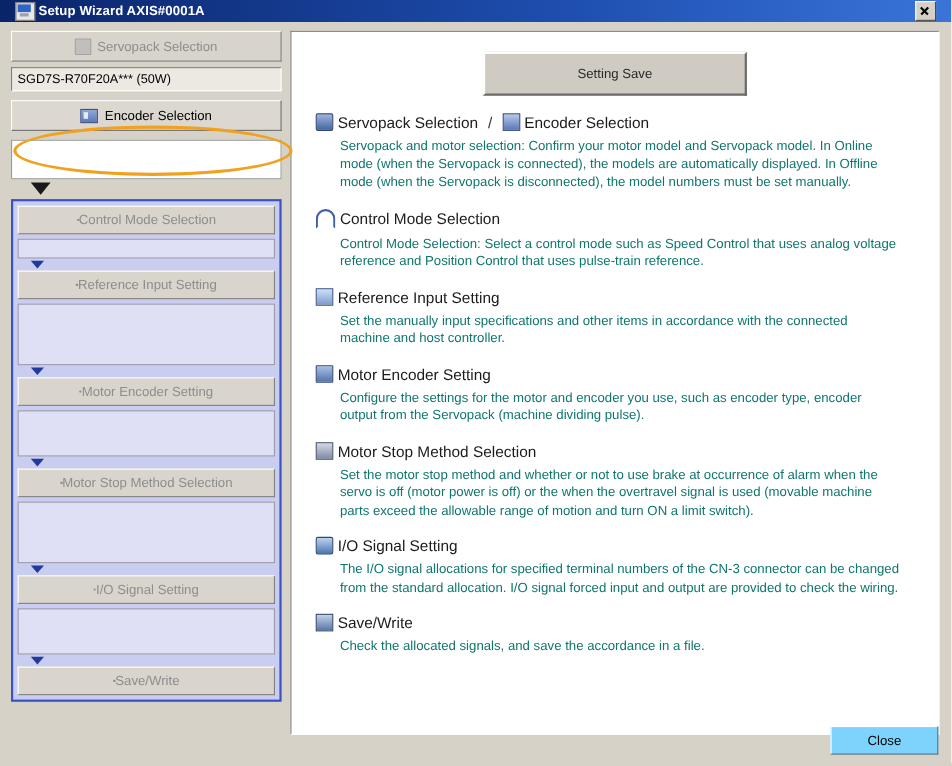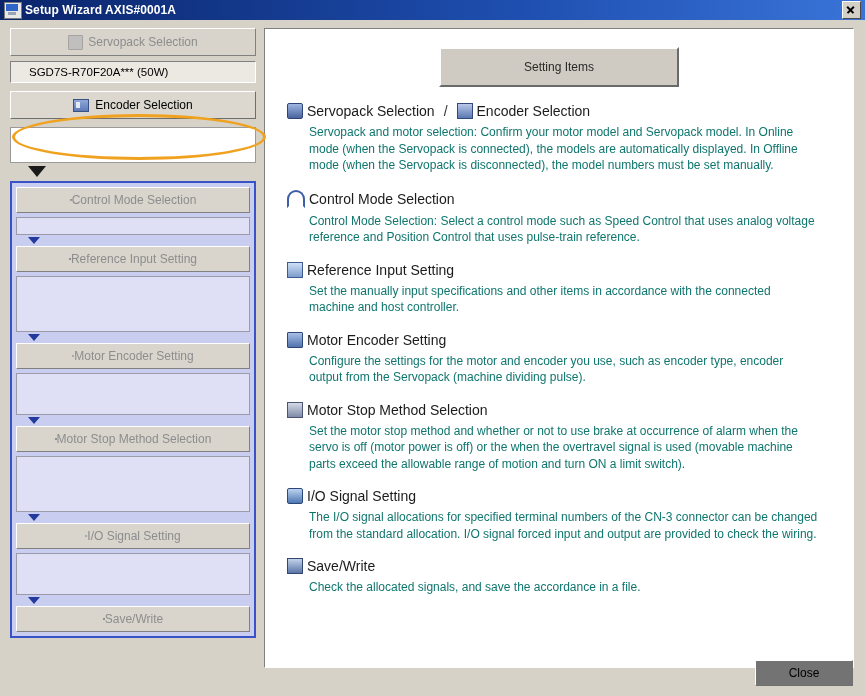--- a/index.html
+++ b/index.html
@@ -23,21 +23,21 @@
 
   
   .titlebar {
     position: absolute;
     left: 0; top: 0;
     width: 865px;
     height: 20px;
     background: linear-gradient(to right, #0a246a 0%, #1e4fb0 60%, #3a74d8 100%);
     display: flex;
     align-items: center;
-    padding: 0 2px;
+    padding: 0 12px;
     box-sizing: border-box;
   }
   .title-icon {
     width: 16px; height: 15px;
     margin: 0 3px 0 2px;
     background: #e8e8e8;
     border: 1px solid #7a7a7a;
     position: relative;
     flex: none;
   }
@@ -163,21 +163,21 @@
   .model-box {
     box-sizing: border-box;
     width: 100%;
     height: 22px;
     margin-top: 5px;
     background: #ece9e3;
     border: 1px solid;
     border-color: #808080 #ffffff #ffffff #808080;
     display: flex;
     align-items: center;
-    padding-left: 18px;
+    padding-left: 5px;
     font-size: 11.5px;
     color: #000000;
   }
 
   .enc-btn {
     box-sizing: border-box;
     width: 100%;
     height: 28px;
     margin-top: 8px;
     background: #dcd8d0;
@@ -376,21 +376,21 @@
     border: 1px solid #34486f;
   }
 
   
   .close-btn {
     position: absolute;
     right: 12px;
     bottom: 10px;
     width: 96px;
     height: 24px;
-    background: #737373;
+    background: #7dd3fc;
     border: 1px solid;
     border-color: #ffffff #707070 #707070 #ffffff;
     display: flex;
     align-items: center;
     justify-content: center;
     font-size: 12px;
     color: #000;
     cursor: default;
   }
 </style>
@@ -484,21 +484,21 @@
         </div>
 
       </div>
 
       <div class="highlight-ellipse"></div>
     </div>
 
     <div class="right-panel">
 
       <div class="setting-items-btn">
-        <span>Setting Items</span>
+        <span>Setting Save</span>
       </div>
 
       <div class="sect">
         <div class="sect-head">
           <span class="sicon i-blue-chip"></span>
           <span>Servopack Selection</span>
           <span class="slash">/</span>
           <span class="sicon i-blue-grid"></span>
           <span>Encoder Selection</span>
         </div>

